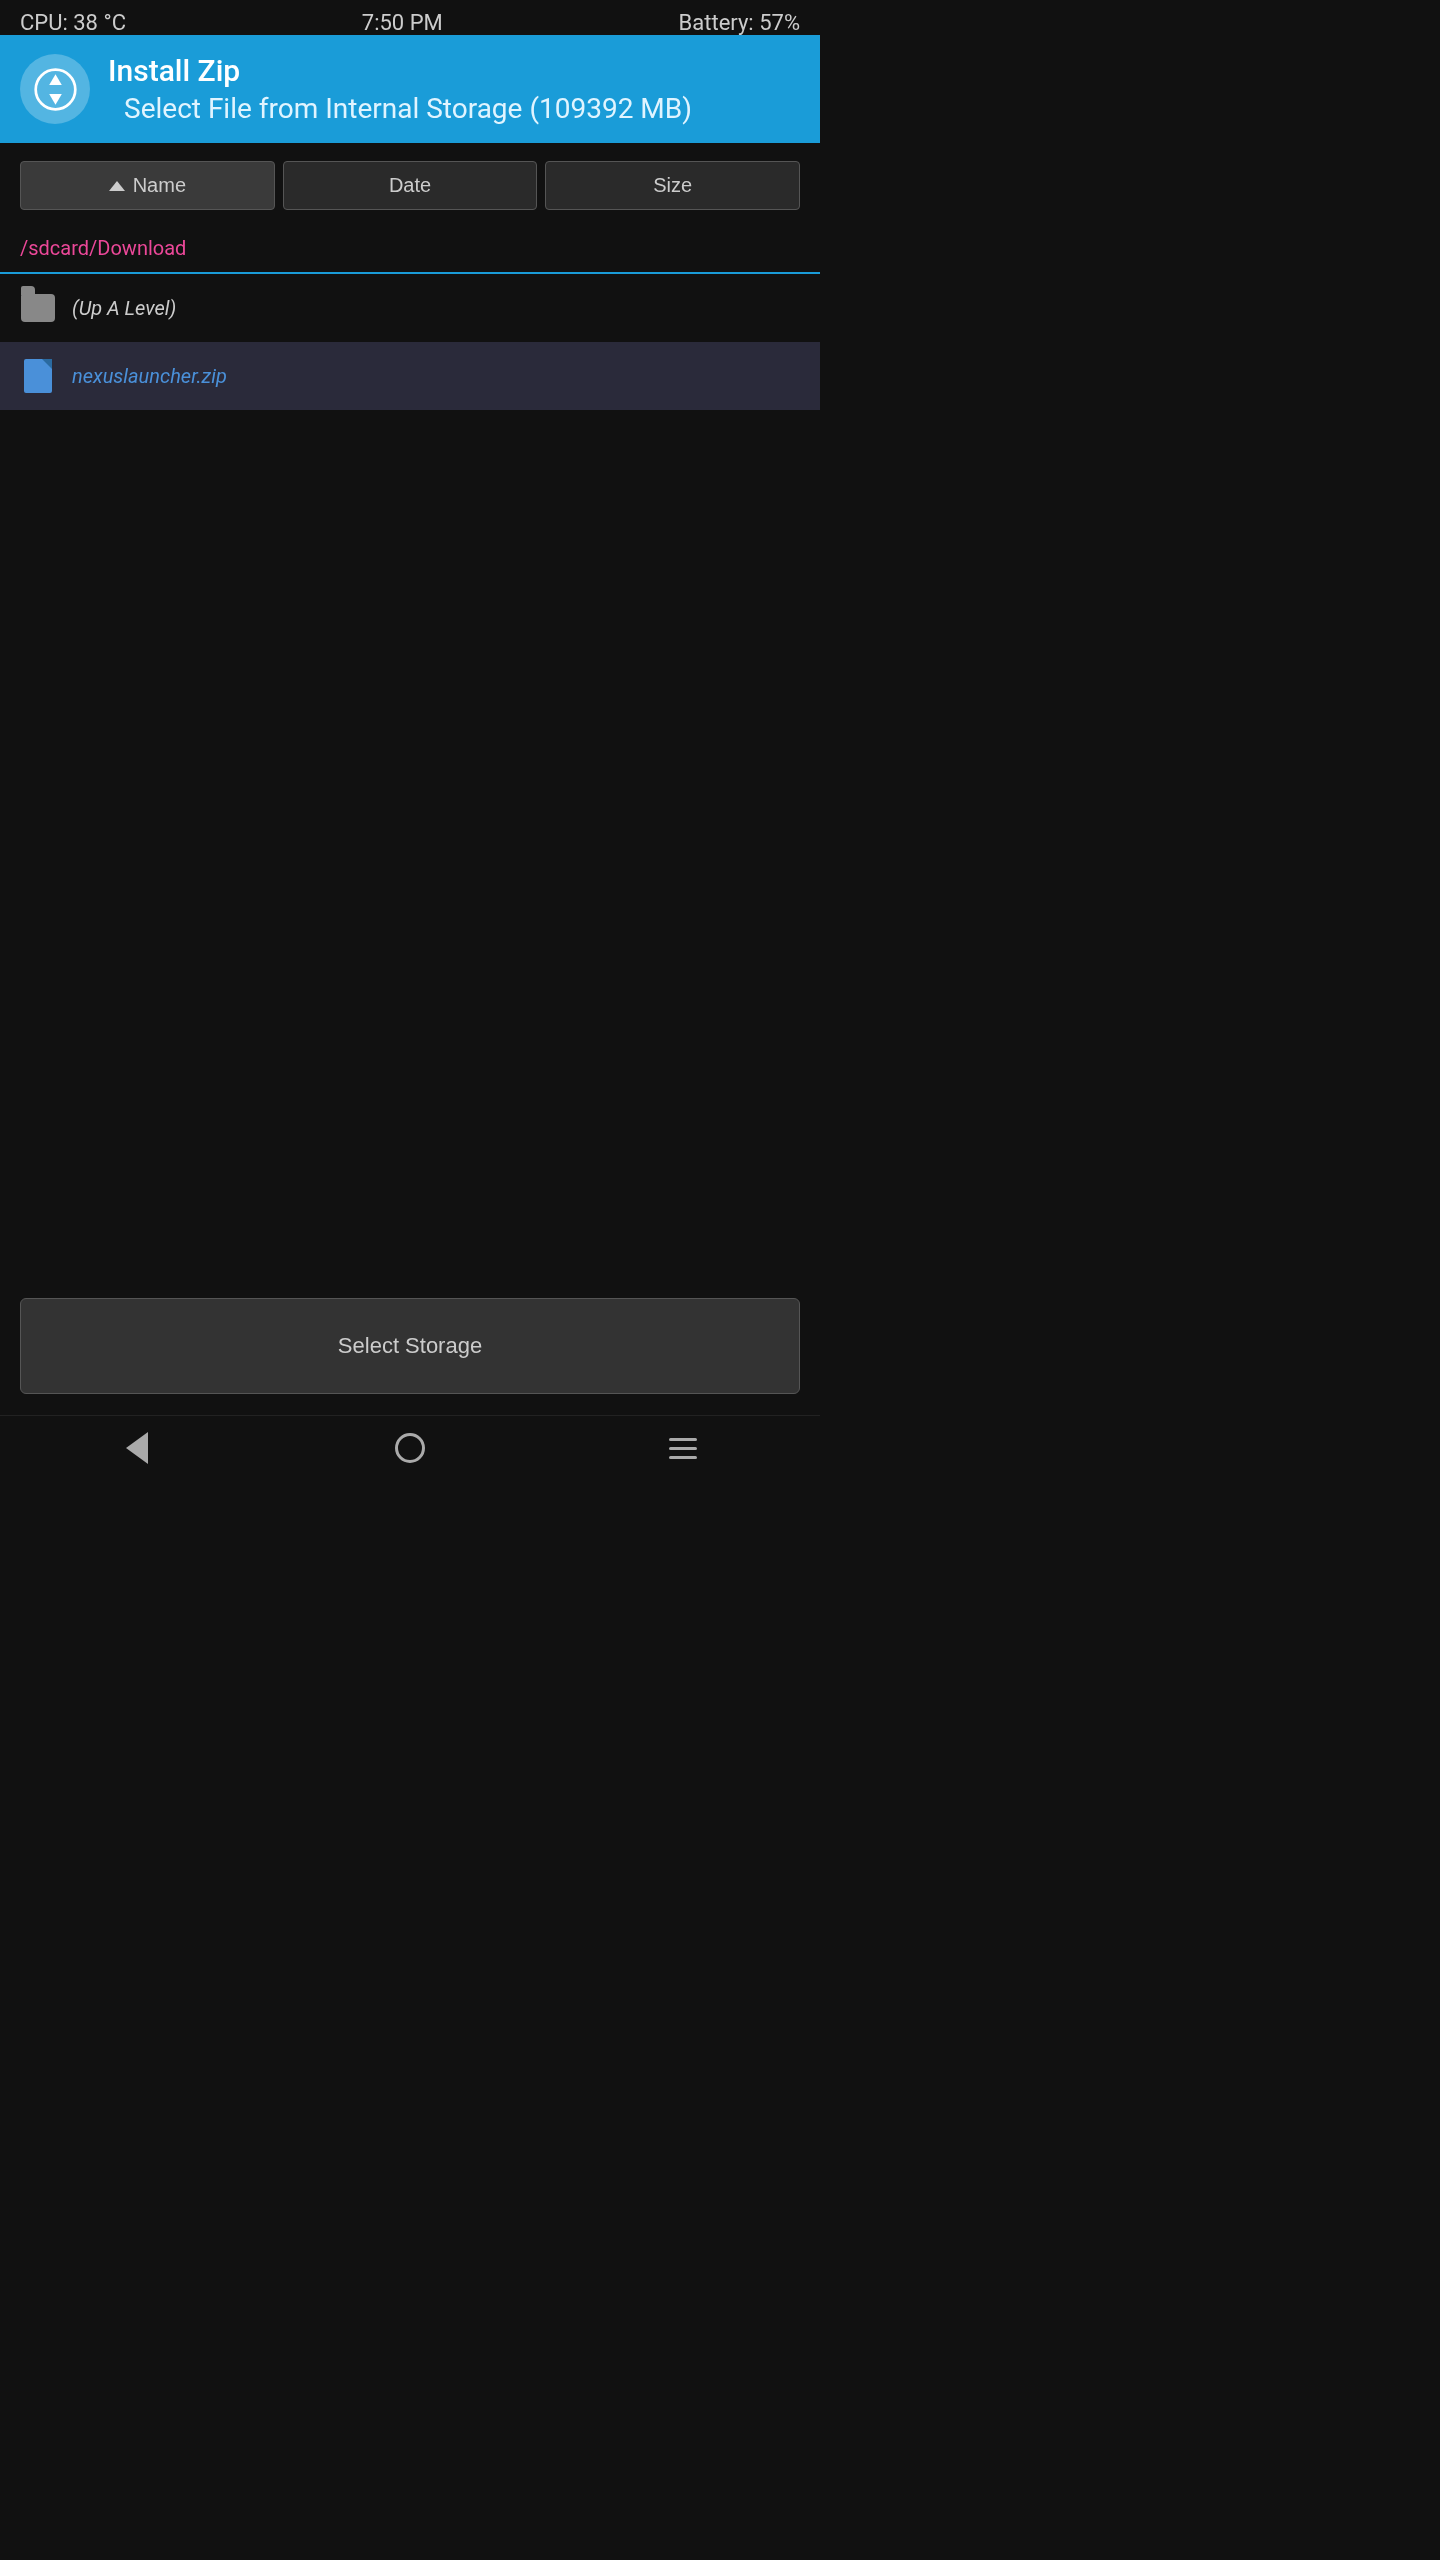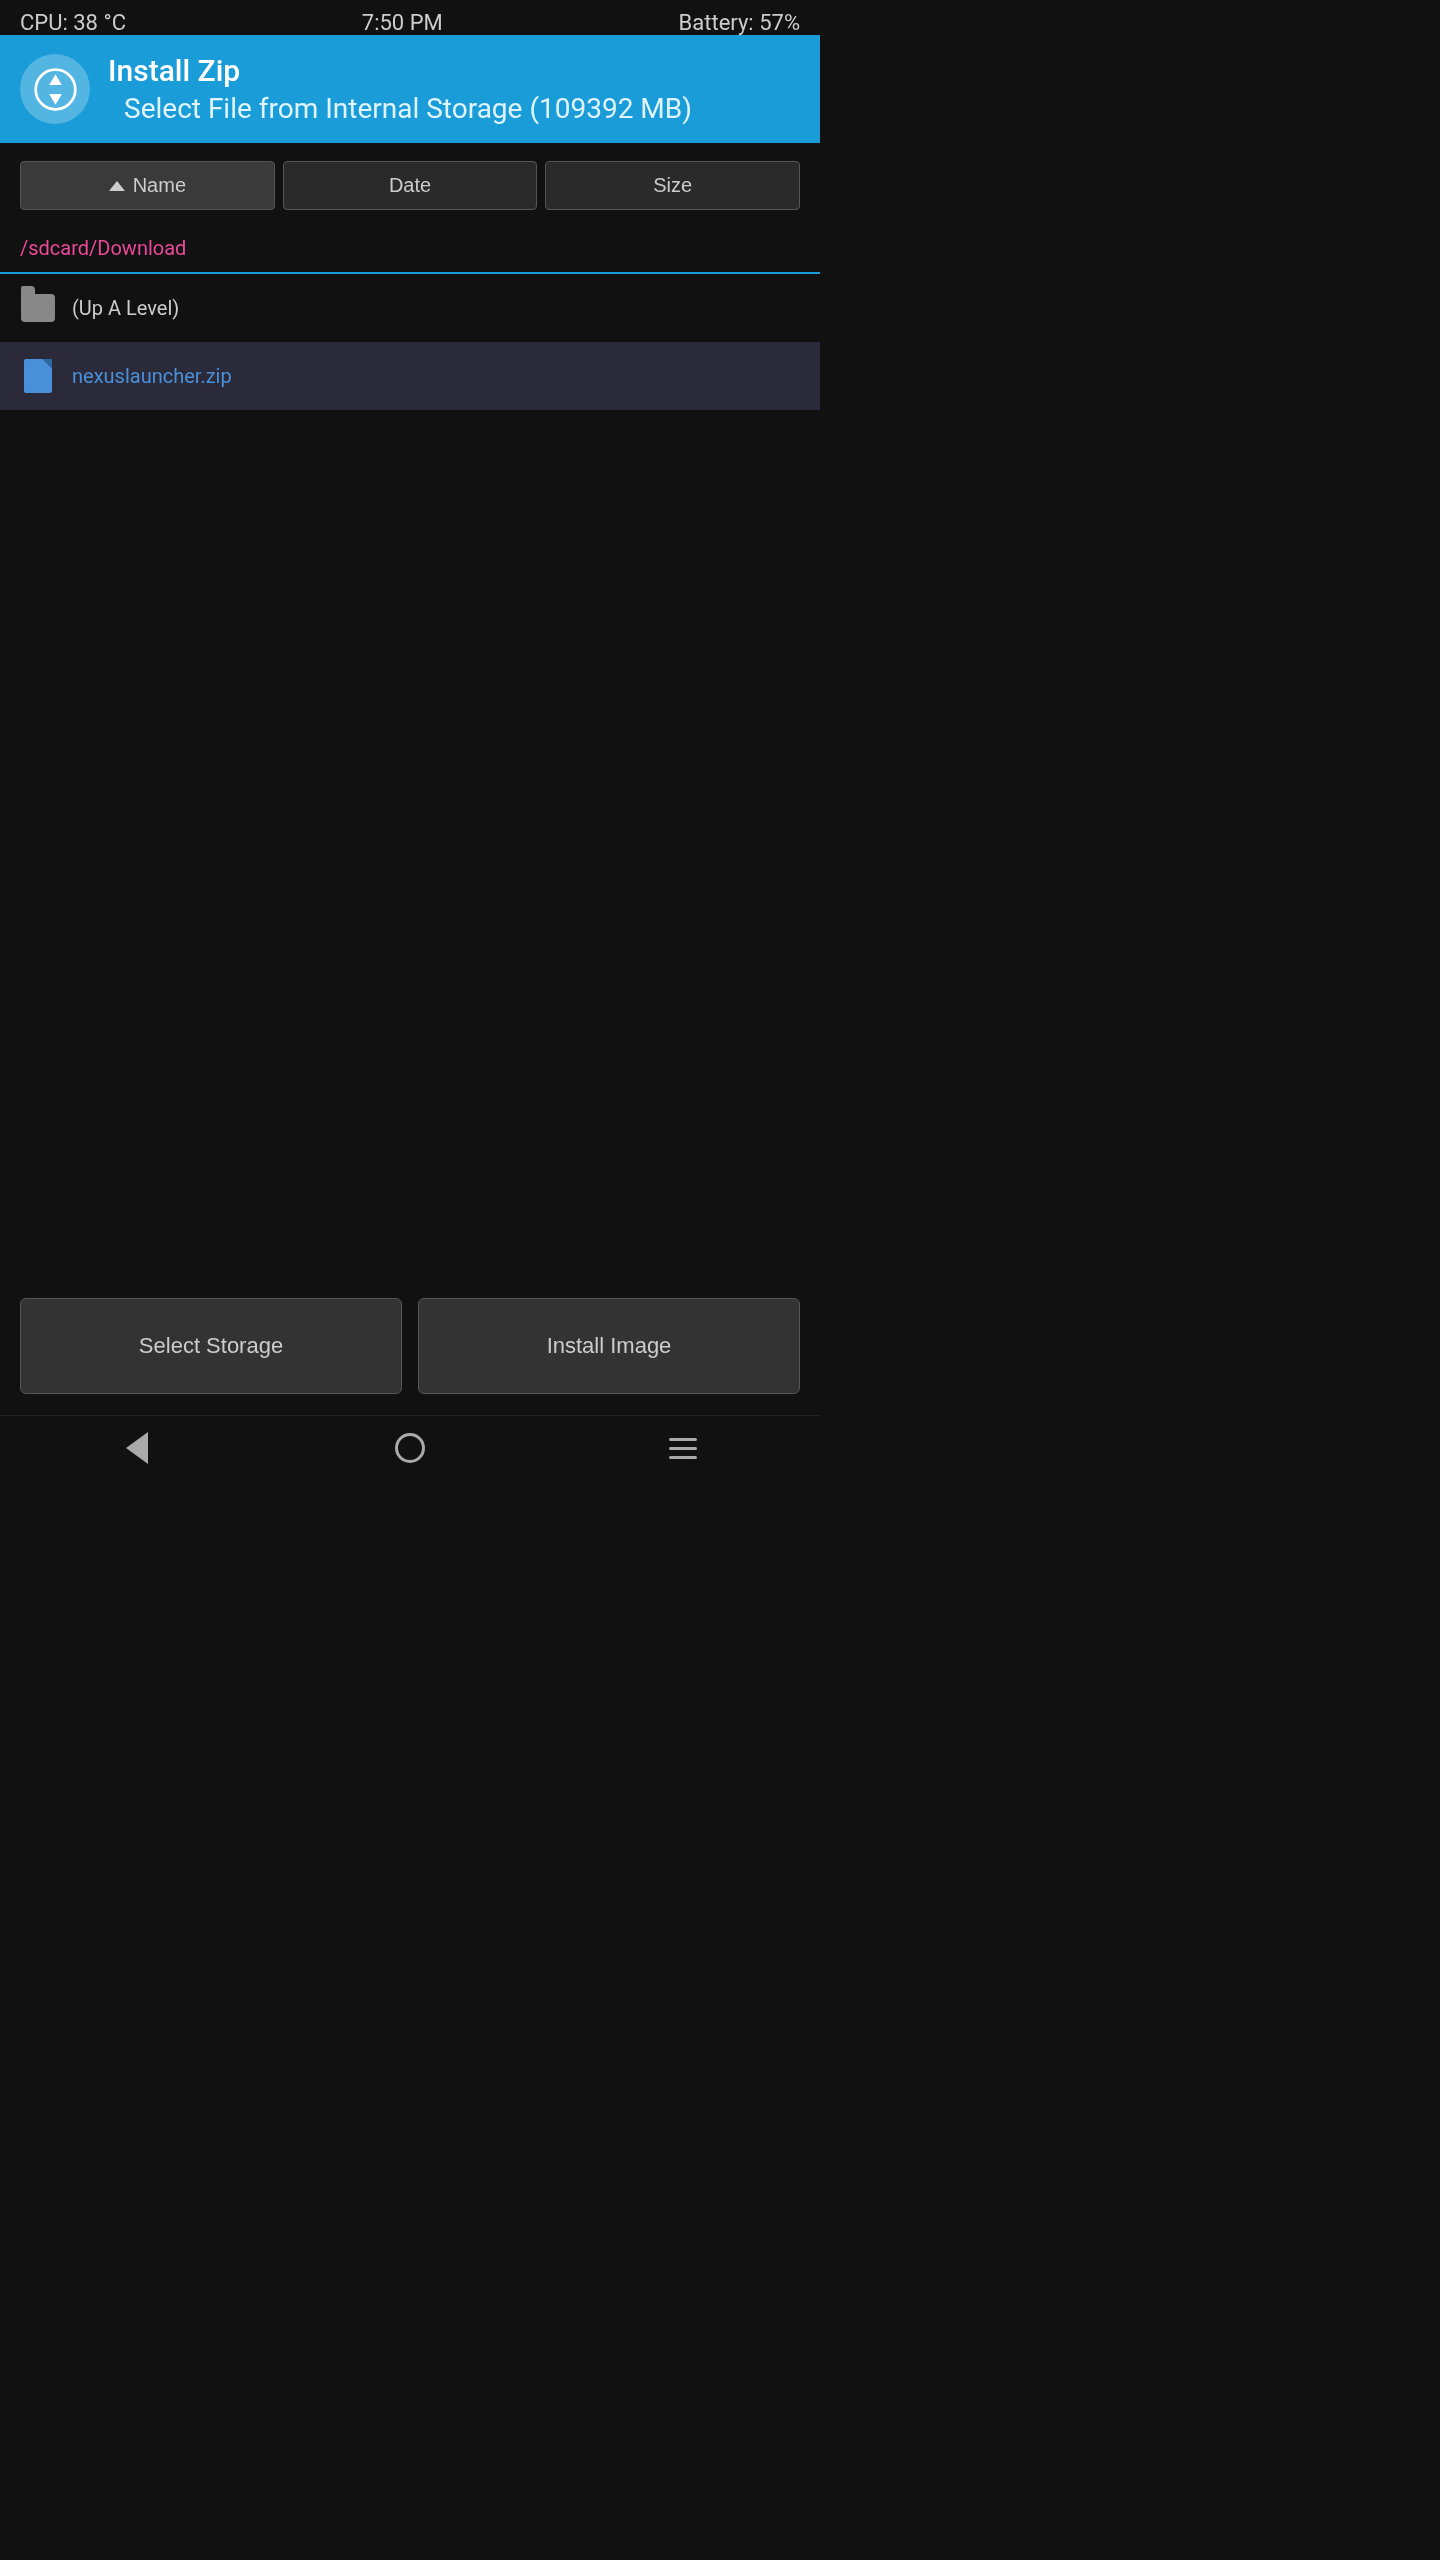--- a/index.html
+++ b/index.html
@@ -128,20 +128,21 @@
     .file-list {
       padding: 0;
     }
 
     .file-item {
       display: flex;
       align-items: center;
       padding: 16px 20px;
       gap: 16px;
       cursor: pointer;
+      font-style: italic;
     }
 
     .file-item.highlighted {
       background-color: #2a2a3a;
     }
 
     .file-icon {
       width: 36px;
       height: 36px;
       flex-shrink: 0;
@@ -329,21 +330,20 @@
   <div class="file-item highlighted">
     <div class="file-icon">
       <div class="file-doc-icon"></div>
     </div>
     <span class="file-name">nexuslauncher.zip</span>
   </div>
 </div>
 
 <div class="bottom-bar">
   <button class="bottom-btn">Select Storage</button>
-  <button class="bottom-btn">Install Image</button>
 </div>
 
 <div class="nav-bar">
   <div class="nav-btn">
     <div class="triangle-back"></div>
   </div>
   <div class="nav-btn">
     <div class="circle-home"></div>
   </div>
   <div class="nav-btn">

